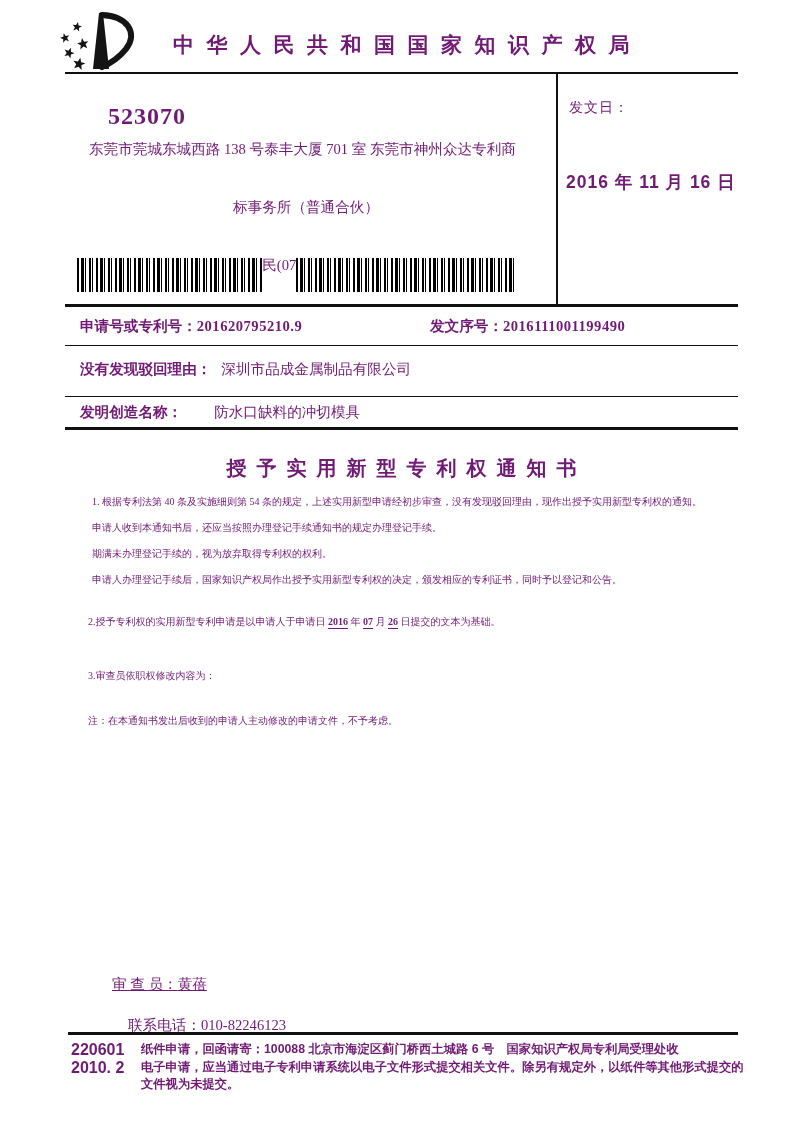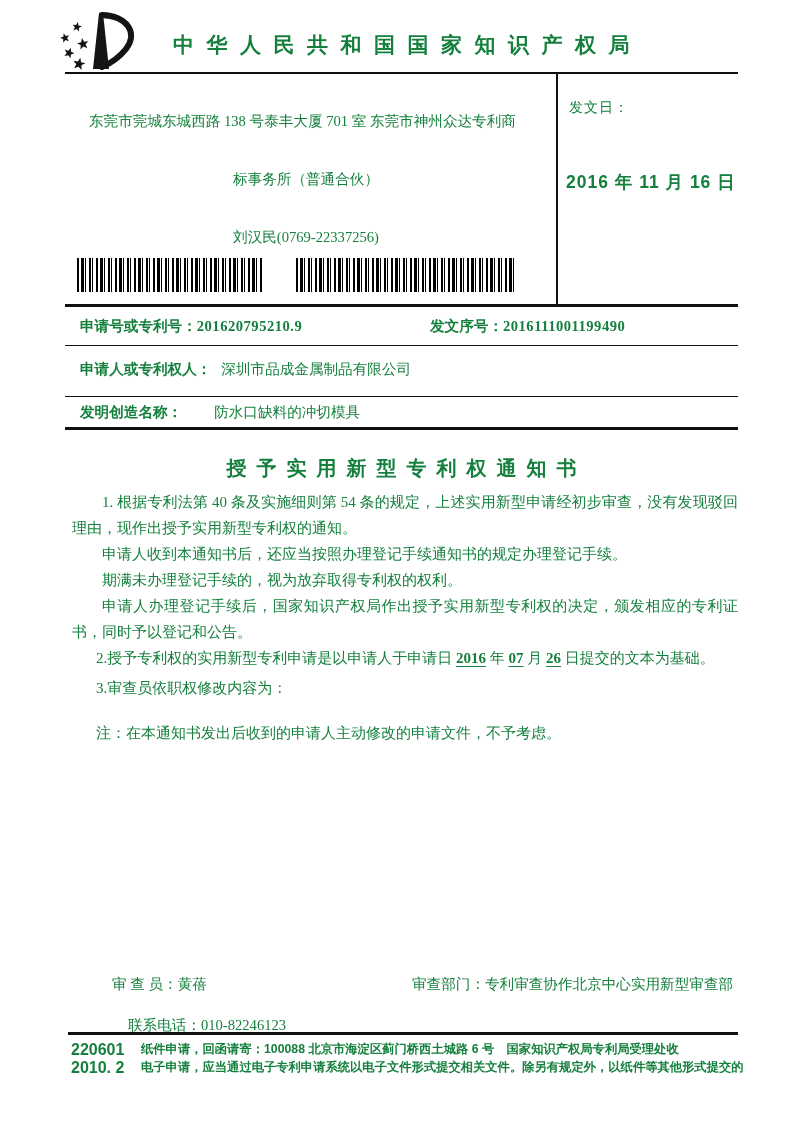--- a/index.html
+++ b/index.html
@@ -1,18 +1,18 @@
 <!DOCTYPE html>
 <html><head>
 <meta charset="utf-8">
 <style>
   html,body{margin:0;padding:0;background:#ffffff;}
   .page{
     position:relative;width:800px;height:1131px;background:#ffffff;
-    font-family:"Liberation Serif","DejaVu Serif",serif;color:#15803d;
+    font-family:"Liberation Serif","DejaVu Serif",serif;color:#701a75;
     overflow:hidden;
   }
   .abs{position:absolute;}
 
   
   .agency-title{
     left:65px;top:31px;width:673px;text-align:center;
     font-size:21px;font-weight:bold;letter-spacing:12.5px;padding-left:12px;
     box-sizing:border-box;white-space:nowrap;
   }
@@ -61,29 +61,29 @@
   .trow3{left:80px;top:403px;}
   .val-gap{margin-left:10px;}
   .val-gap-wide{margin-left:32px;}
 
   
   .notice-title{
     left:65px;top:455px;width:673px;text-align:center;
     font-size:20px;font-weight:bold;letter-spacing:10px;padding-left:10px;
     box-sizing:border-box;white-space:nowrap;
   }
-  .notice-body{left:72px;top:489px;width:666px;font-size:15px;line-height:26px;text-align:justify;}
+  .notice-body{left:72px;top:489px;width:666px;font-size:10px;line-height:26px;text-align:justify;}
   .notice-body p{margin:0;text-indent:2em;}
-  .notice-body p.p2{margin-top:0;text-indent:1.6em;}
-  .notice-body p.p3{margin-top:4px;text-indent:1.6em;}
+  .notice-body p.p2{margin-top:16px;text-indent:1.6em;}
+  .notice-body p.p3{margin-top:28px;text-indent:1.6em;}
   .notice-body p.note{margin-top:19px;text-indent:1.6em;}
   .u-num{font-weight:bold;text-decoration:underline;text-underline-offset:3px;}
 
   
-  .examiner{left:112px;top:975px;font-size:14.6px;white-space:nowrap;}
+  .examiner{left:112px;top:975px;font-size:14.6px;white-space:nowrap;text-decoration:underline;}
   .department{left:412px;top:975px;font-size:14.6px;white-space:nowrap;}
   .phone{left:128px;top:1016px;font-size:14.6px;white-space:nowrap;}
   .rule-footer{left:68px;top:1032px;width:670px;height:3px;}
 
   
   .footer-codes{left:71px;top:1041px;font-family:Liberation Sans, sans-serif;
     font-size:16px;font-weight:600;line-height:17.5px;}
   .footer-notes{left:141px;top:1041px;width:600px;
     font-family:"Liberation Sans","DejaVu Sans",sans-serif;
     font-size:12.3px;font-weight:600;line-height:17.5px;}
@@ -108,20 +108,21 @@
       <use href="#star" transform="translate(23,53) scale(0.65) rotate(12)"></use>
       <polygon points="43,2 47,2 53,58 37,58"></polygon>
     </g>
     <path d="M46,4 C70,5 83,21 70,38 C62,48 53,53 46,56" stroke="#141414" stroke-width="6" fill="none" stroke-linecap="round"></path>
   </svg>
   <div class="abs agency-title">中华人民共和国国家知识产权局</div>
   <div class="abs rule rule-header"></div>
   <div class="abs rule vline-datebox"></div>
 
   <div class="abs mailing">
+    <div class="mail-code">523070</div>
     <div class="mail-addr">
       <div class="l1">东莞市莞城东城西路 138 号泰丰大厦 701 室  东莞市神州众达专利商</div>
       <div class="l2">标事务所（普通合伙）</div>
       <div class="l3">刘汉民(0769-22337256)</div>
     </div>
   </div>
 
   <div class="abs dispatch-label">发文日：</div>
   <div class="abs dispatch-date">2016 年 11 月 16 日</div>
 
@@ -130,21 +131,21 @@
 
   <div class="abs rule rule-tabletop"></div>
   <div class="abs trow trow1">
     <span class="lbl">申请号或专利号：</span><span class="num">201620795210.9</span>
   </div>
   <div class="abs trow trow1b">
     <span class="lbl">发文序号：</span><span class="num">2016111001199490</span>
   </div>
   <div class="abs rule rule-sep1"></div>
   <div class="abs trow trow2">
-    <span class="lbl">申请人或专利权人：</span><span class="val-gap">深圳市品成金属制品有限公司</span>
+    <span class="lbl">没有发现驳回理由：</span><span class="val-gap">深圳市品成金属制品有限公司</span>
   </div>
   <div class="abs rule rule-sep2"></div>
   <div class="abs trow trow3">
     <span class="lbl">发明创造名称：</span><span class="val-gap-wide">防水口缺料的冲切模具</span>
   </div>
   <div class="abs rule rule-tablebottom"></div>
 
   <div class="abs notice-title">授予实用新型专利权通知书</div>
 
   <div class="abs notice-body">
@@ -153,31 +154,29 @@
     <p>期满未办理登记手续的，视为放弃取得专利权的权利。</p>
     <p>申请人办理登记手续后，国家知识产权局作出授予实用新型专利权的决定，颁发相应的专利证书，同时予以登记和公告。</p>
     <p class="p2"><span>2.授予专利权的实用新型专利申请是以申请人于申请日 </span><span class="u-num">2016</span><span> 年 </span><span class="u-num">07</span><span> 月 </span><span class="u-num">26</span><span> 日提交的文本为基础。</span></p>
     <p class="p3">3.审查员依职权修改内容为：</p>
     <p class="note">注：在本通知书发出后收到的申请人主动修改的申请文件，不予考虑。</p>
   </div>
 
   <div class="abs examiner">
     <span>审 查 员：</span><span>黄蓓</span>
   </div>
-  <div class="abs department">
-    <span>审查部门：</span><span>专利审查协作北京中心实用新型审查部</span>
-  </div>
   <div class="abs phone">
     <span>联系电话：</span><span>010-82246123</span>
   </div>
 
   <div class="abs rule rule-footer"></div>
 
   <div class="abs footer-codes">
     <div>220601</div>
     <div>2010. 2</div>
   </div>
   <div class="abs footer-notes">
     <div>纸件申请，回函请寄：100088 北京市海淀区蓟门桥西土城路 6 号　国家知识产权局专利局受理处收</div>
     <div>电子申请，应当通过电子专利申请系统以电子文件形式提交相关文件。除另有规定外，以纸件等其他形式提交的</div>
+    <div>文件视为未提交。</div>
   </div>
 
 </div>
 
 </body></html>

